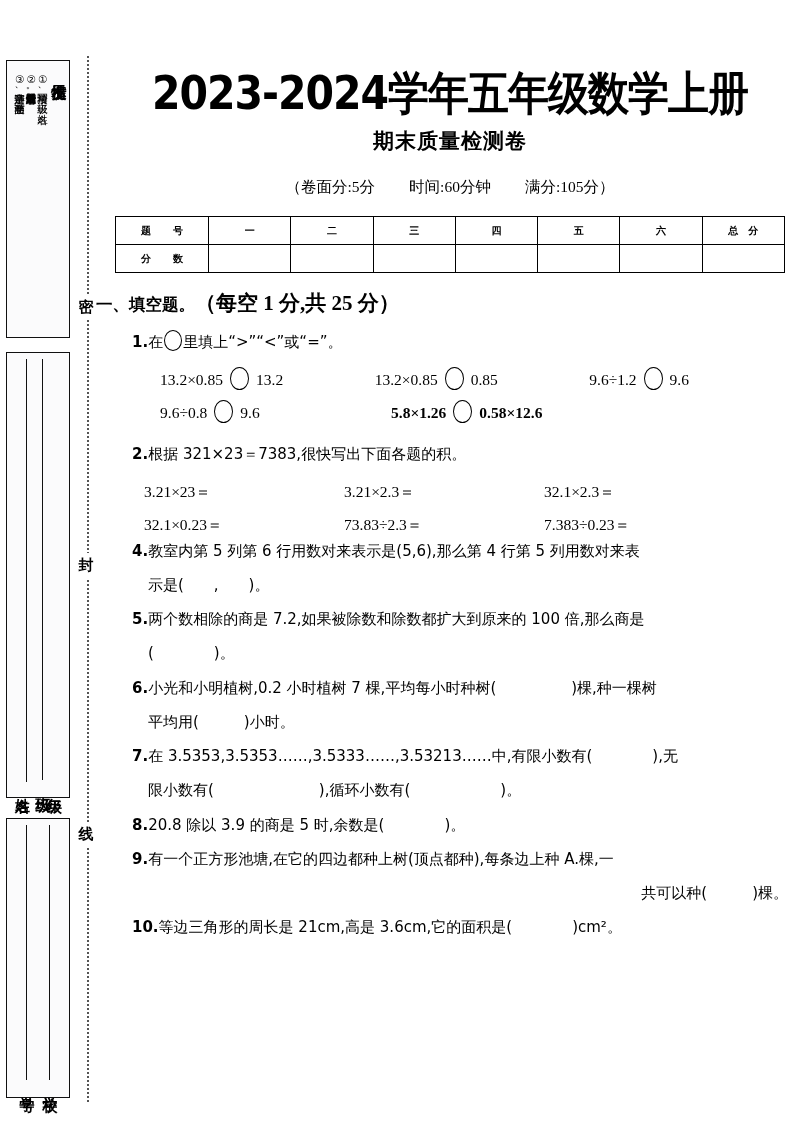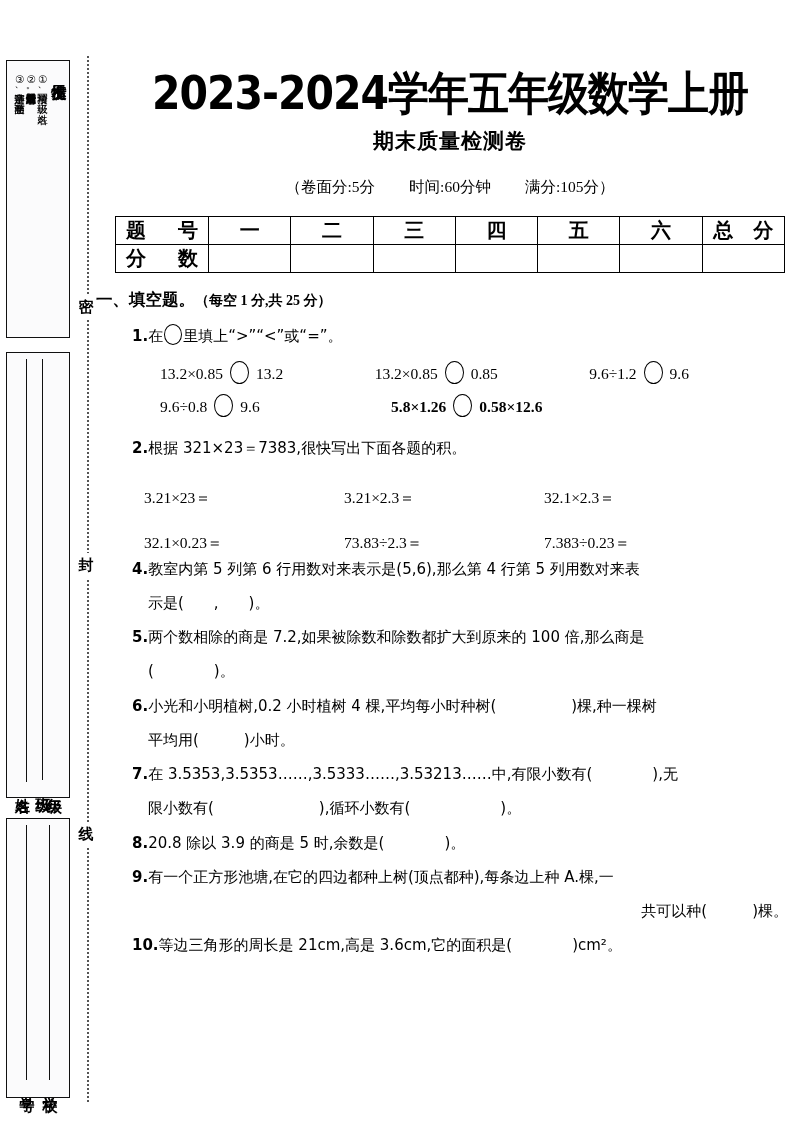--- a/index.html
+++ b/index.html
@@ -171,41 +171,41 @@
     margin: 18px auto 0 auto;
     border-collapse: collapse;
     table-layout: fixed;
   }
   #score-table td, #score-table th {
     border: 1.5px solid #000;
     height: 27px;
     text-align: center;
     font-family: Liberation Serif, serif;
     font-weight: bold;
-    font-size: 20px;
+    font-size: 10px;
     padding: 0;
   }
   #score-table .rowhead { width: 92px; letter-spacing: 6px; text-indent: 6px; }
 
   
   #questions {
     padding: 12px 12px 0 0;
     margin-left: -4px;
   }
   .section-head {
     font-family: "DejaVu Sans", sans-serif;
     font-weight: bold;
     font-size: 16.5px;
     margin: 4px 0 10px 0;
     white-space: nowrap;
   }
   .section-head .pts {
     font-family: "Liberation Serif", serif;
     font-weight: bold;
-    font-size: 14px;
+    font-size: 21px;
   }
   .q {
     font-size: 15.5px;
     line-height: 1.95;
     margin: 0 0 4px 0;
     padding-left: 36px;
   }
   .q .qnum {
     font-family: "DejaVu Sans", sans-serif;
     font-weight: bold;
@@ -242,21 +242,21 @@
   .expr-row .cell { width: 215px; margin-left: 16px; }
   .expr-row .cell.wide { width: 250px; font-weight: bold; }
 
   .calc-row {
     display: flex;
     padding-left: 48px;
     margin: 12px 0 0 0;
     font-size: 15.5px;
     white-space: nowrap;
   }
-  .calc-row .cell { width: 200px; margin-top: 12px; }
+  .calc-row .cell { width: 200px; }
 </style>
 </head>
 <body>
 
 <div id="page">
 
   <div id="seal-column">
 
     <div class="seal-box" id="seal-box-tips">
       <div class="tips-inner">
@@ -374,21 +374,21 @@
         <div class="cell">7.383÷0.23＝</div>
       </div>
 
 
       <p class="q"><span class="qnum">4.</span><span class="qtext">教室内第 5 列第 6 行用数对来表示是(5,6),那么第 4 行第 5 列用数对来表</span></p>
       <p class="q q2" style="padding-left:52px;"><span class="qtext">示是(  ,  )。</span></p>
 
       <p class="q"><span class="qnum">5.</span><span class="qtext">两个数相除的商是 7.2,如果被除数和除数都扩大到原来的 100 倍,那么商是</span></p>
       <p class="q q2" style="padding-left:52px;"><span class="qtext">(    )。</span></p>
 
-      <p class="q"><span class="qnum">6.</span><span class="qtext">小光和小明植树,0.2 小时植树 4 棵,平均每小时种树(     )棵,种一棵树</span></p>
+      <p class="q"><span class="qnum">6.</span><span class="qtext">小光和小明植树,0.2 小时植树 7 棵,平均每小时种树(     )棵,种一棵树</span></p>
       <p class="q q2" style="padding-left:52px;"><span class="qtext">平均用(   )小时。</span></p>
 
       <p class="q"><span class="qnum">7.</span><span class="qtext">在 3.5353,3.5353……,3.5333……,3.53213……中,有限小数有(    ),无</span></p>
       <p class="q q2" style="padding-left:52px;"><span class="qtext">限小数有(       ),循环小数有(      )。</span></p>
 
       <p class="q"><span class="qnum">8.</span><span class="qtext">20.8 除以 3.9 的商是 5 时,余数是(    )。</span></p>
 
       <p class="q"><span class="qnum">9.</span><span class="qtext">有一个正方形池塘,在它的四边都种上树(顶点都种),每条边上种 A.棵,一</span></p>
       <p class="q q2" style="padding-left:52px;text-align:right;"><span class="qtext">共可以种(   )棵。</span></p>
 

